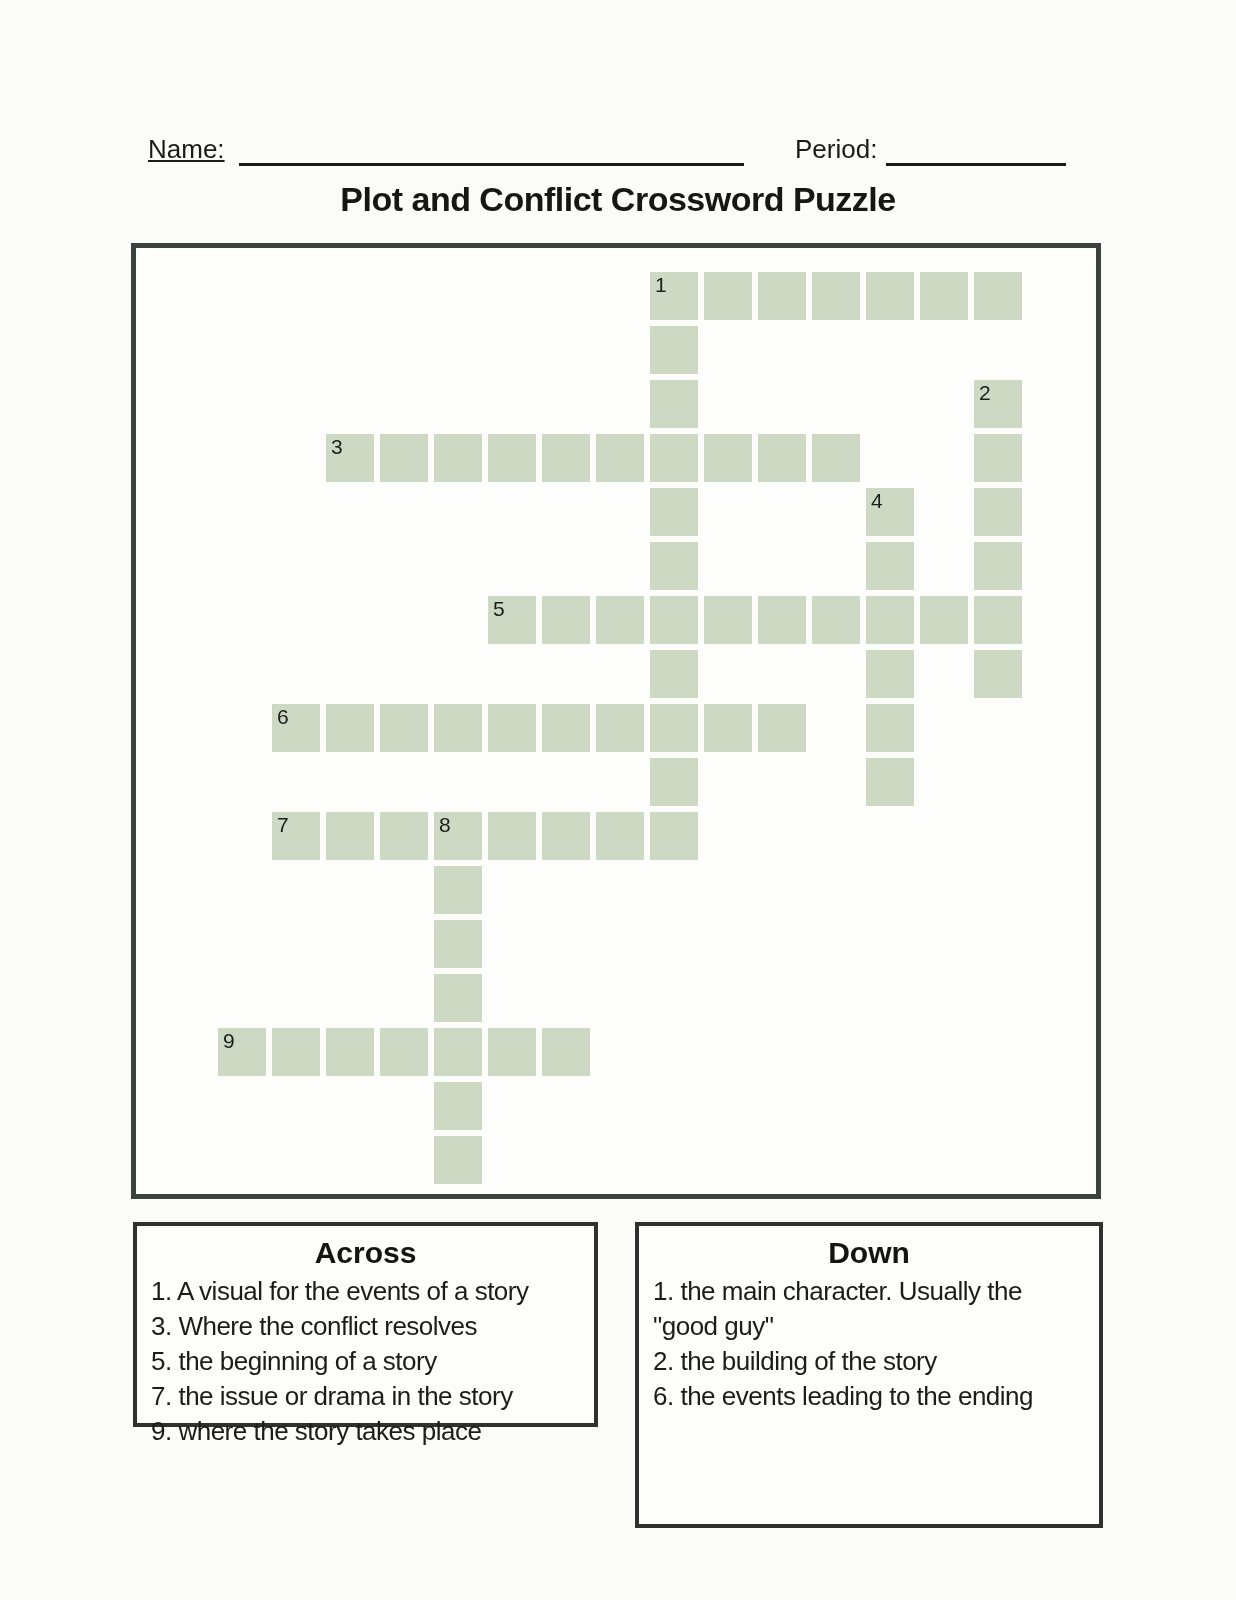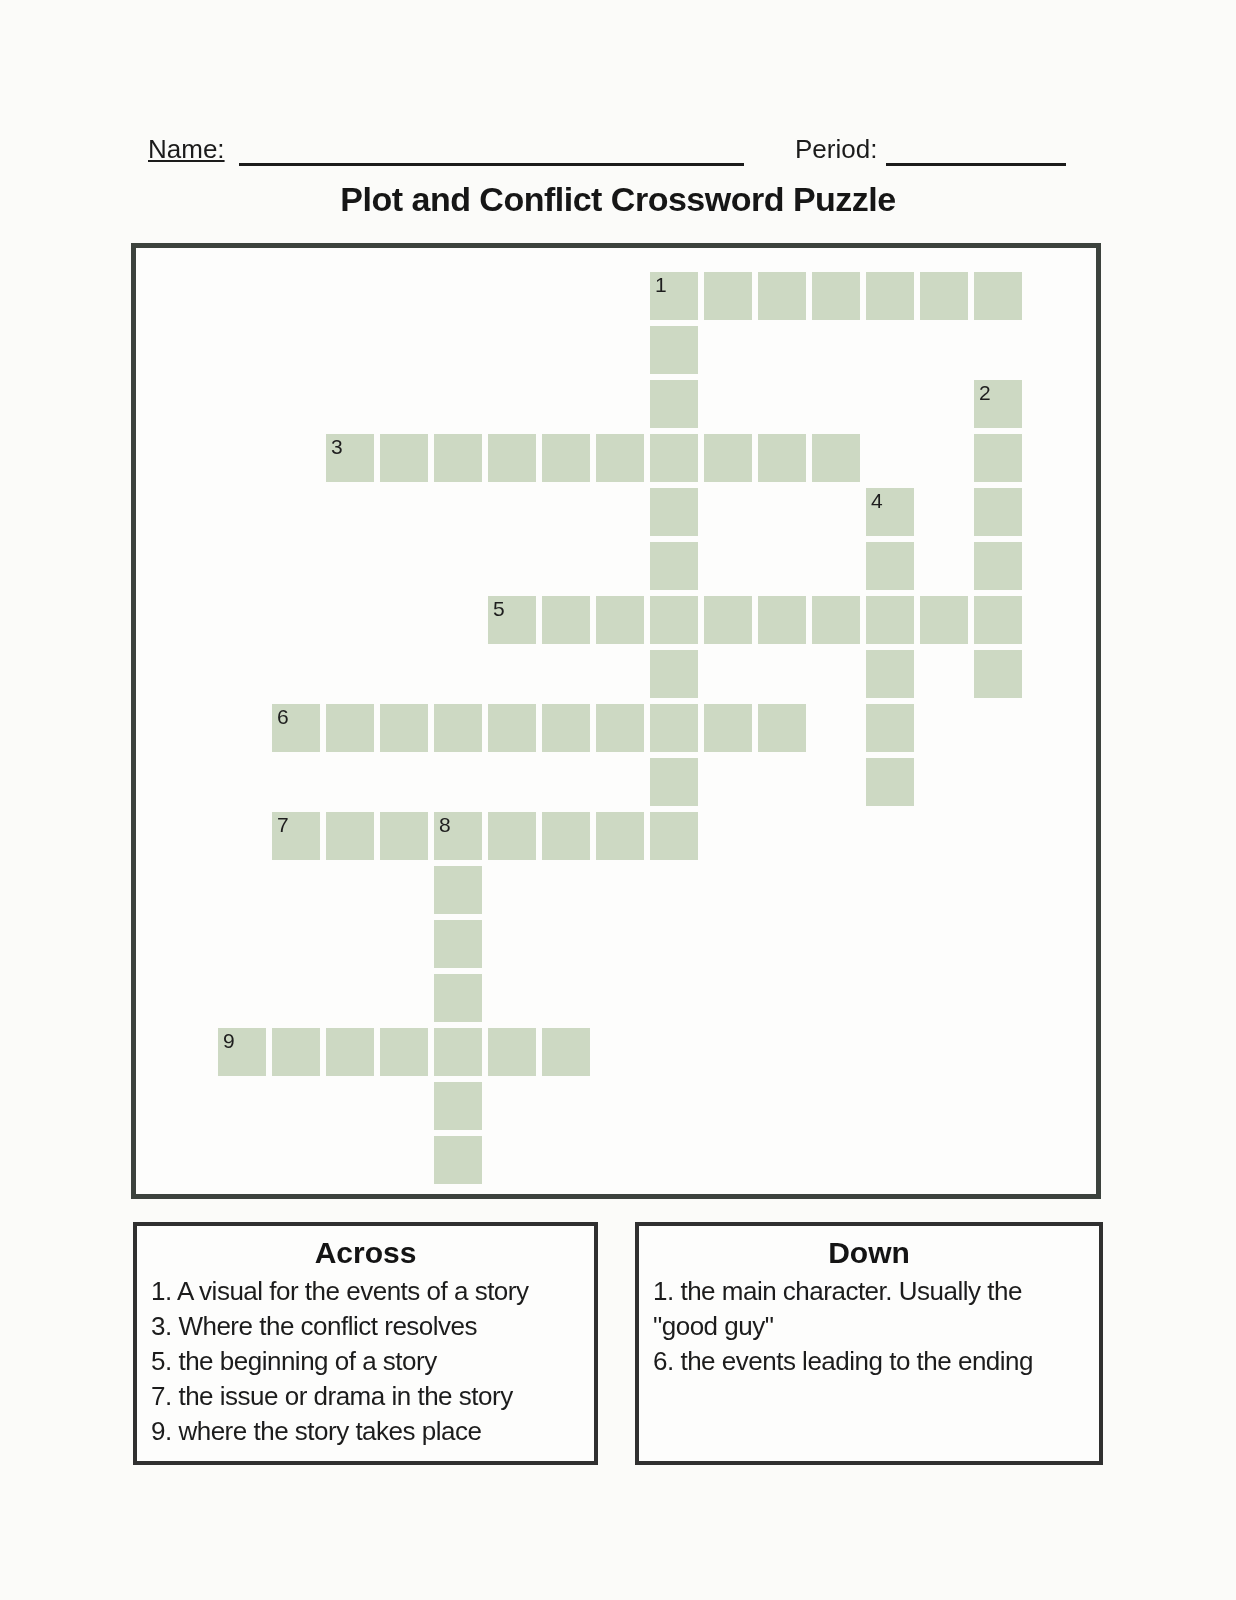--- a/index.html
+++ b/index.html
@@ -54,22 +54,22 @@
     font-size:21px;
     line-height:22px;
     color:#1e1e1e;
   }
   .clue-box {
     position:absolute;
     border:4px solid var(--box-border, #303030);
     background:#fdfdfc;
     padding:8px 14px 0 14px;
   }
-  .across-box { left:133px; top:1222px; width:465px; height:243px; }
-  .down-box   { left:635px; top:1222px; width:468px; height:243px; }
+  .across-box { left:133px; top:1222px; width:465px; height:205px; }
+  .down-box   { left:635px; top:1222px; width:468px; height:306px; }
   .clue-title {
     text-align:center;
     font-weight:700;
     font-size:30px;
     line-height:34px;
     margin:2px 0 4px 0;
     color:#141414;
   }
   .clue {
     font-size:26px;
@@ -191,15 +191,16 @@
       <div class="clue">5. the beginning of a story</div>
       <div class="clue">7. the issue or drama in the story</div>
       <div class="clue">9. where the story takes place</div>
     </div>
 </div>
 
 <div class="clue-box down-box">
   <div class="clue-title">Down</div>
   <div class="clue-list" id="down-list">
       <div class="clue">1. the main character. Usually the "good guy"</div>
+      <div class="clue">2. the building of the story</div>
       <div class="clue">6. the events leading to the ending</div>
     </div>
 </div>
 
 </body></html>

